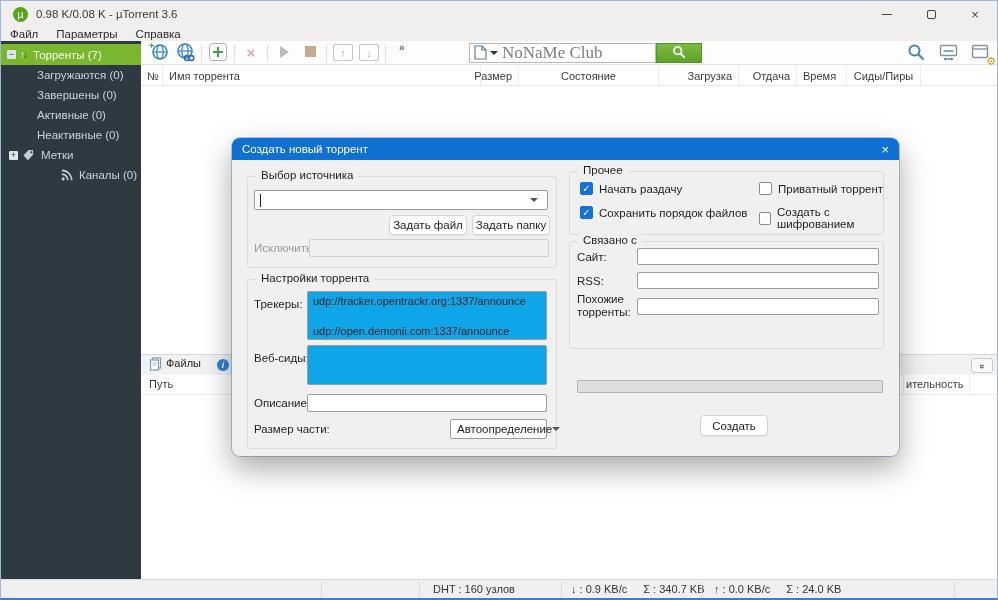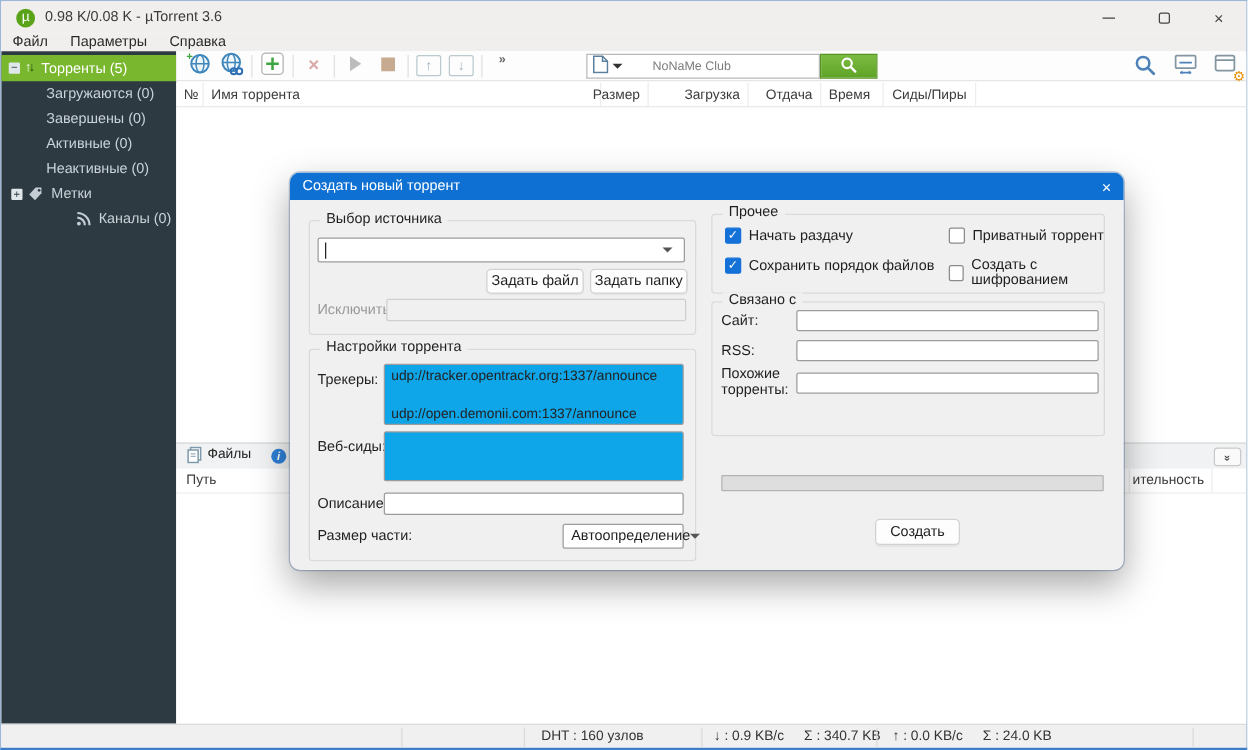--- a/index.html
+++ b/index.html
@@ -45,22 +45,22 @@
   .tsep { width:1px; height:18px; background:#e0e0e0; margin:0 3px; }
   .tb-x { color:#d9a8a8; font-size:15px; font-weight:bold; }
   .boxarrow { width:20px; height:17px; border:1px solid #bac8cf; border-radius:2px; color:#a0b3bc;
               font-size:11px; display:flex; align-items:center; justify-content:center; }
   .overflow { color:#666; font-size:10px; font-weight:bold; margin:-10px 0 0 10px; }
   .searchwrap { position:absolute; left:328px; top:2px; height:20px; display:flex; }
   .searchfield { width:187px; height:20px; background:#fff; border:1px solid #b9b9b9;
                  display:flex; align-items:center; padding-left:4px; }
   .caret-dn { width:0; height:0; border-left:4px solid transparent; border-right:4px solid transparent;
               border-top:4px solid #333; margin:0 4px 0 3px; }
-  .search-input { border:none; outline:none; width:120px; font-size:10px; color:#7d7d7d; background:transparent;
-                  font-family:Liberation Sans, sans-serif;margin-left:20px; }
+  .search-input { border:none; outline:none; width:120px; font-size:17px; color:#7d7d7d; background:transparent;
+                  font-family:Liberation Serif, serif; }
   .search-go { width:46px; height:20px; background:linear-gradient(#7cbb41,#5ea327); border:1px solid #55941f;
                display:flex; align-items:center; justify-content:center; }
   .rightico { position:absolute; right:6px; top:1px; height:22px; display:flex; align-items:center; gap:6px; }
   .gearwin { position:relative; }
   .gear { position:absolute; right:-3px; bottom:-4px; color:#e8930c; font-size:11px;
           font-family:"DejaVu Sans", sans-serif; }
 
   
   .thead { position:absolute; left:140px; top:65px; width:858px; height:20px; background:#fff;
            border-bottom:1px solid #e4e4e4; display:flex; font-size:11px; color:#3c3c3c; }
@@ -154,21 +154,21 @@
   <div class="menubar">
     <span class="menu-item">Файл</span>
     <span class="menu-item">Параметры</span>
     <span class="menu-item">Справка</span>
   </div>
 
   <div class="sidebar">
     <div class="side-sel">
       <span class="expander">−</span>
       <span class="updown"><span class="u">↑</span><span class="d">↓</span></span>
-      <span>Торренты (5)</span>
+      <span>Торренты (7)</span>
     </div>
     <div class="side-item side-child">
       <span>Загружаются (0)</span>
     </div>
     <div class="side-item side-child">
       <span>Завершены (0)</span>
     </div>
     <div class="side-item side-child">
       <span>Активные (0)</span>
     </div>
@@ -303,20 +303,21 @@
         </span>
         <span class="gear">⚙</span>
       </span>
     </span>
   </div>
 
   <div class="thead">
     <span class="th t-num">№</span>
     <span class="th t-name">Имя торрента</span>
     <span class="th t-size">Размер</span>
+    <span class="th t-state">Состояние</span>
     <span class="th t-down">Загрузка</span>
     <span class="th t-up">Отдача</span>
     <span class="th t-time">Время</span>
     <span class="th t-peers">Сиды/Пиры</span>
     <span class="th t-fill"></span>
   </div>
   <div class="tlist"></div>
 
   <div class="tabbar">
     <span class="tab">

